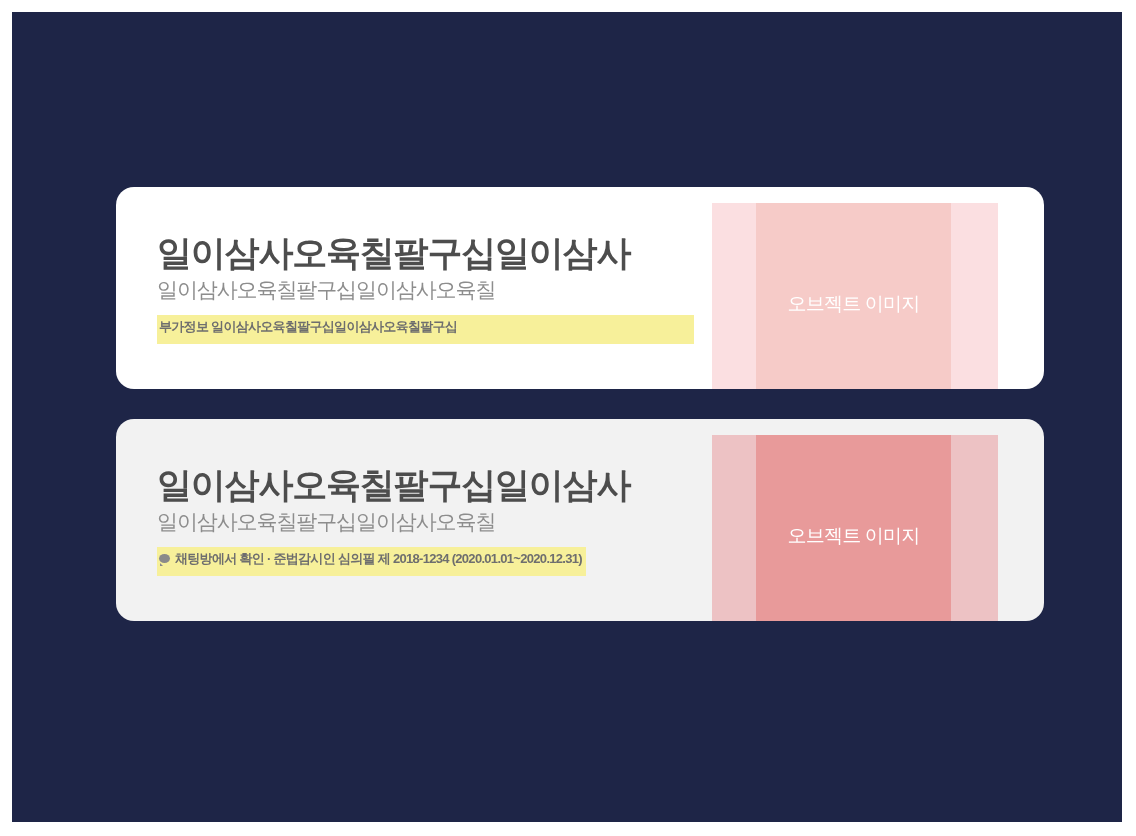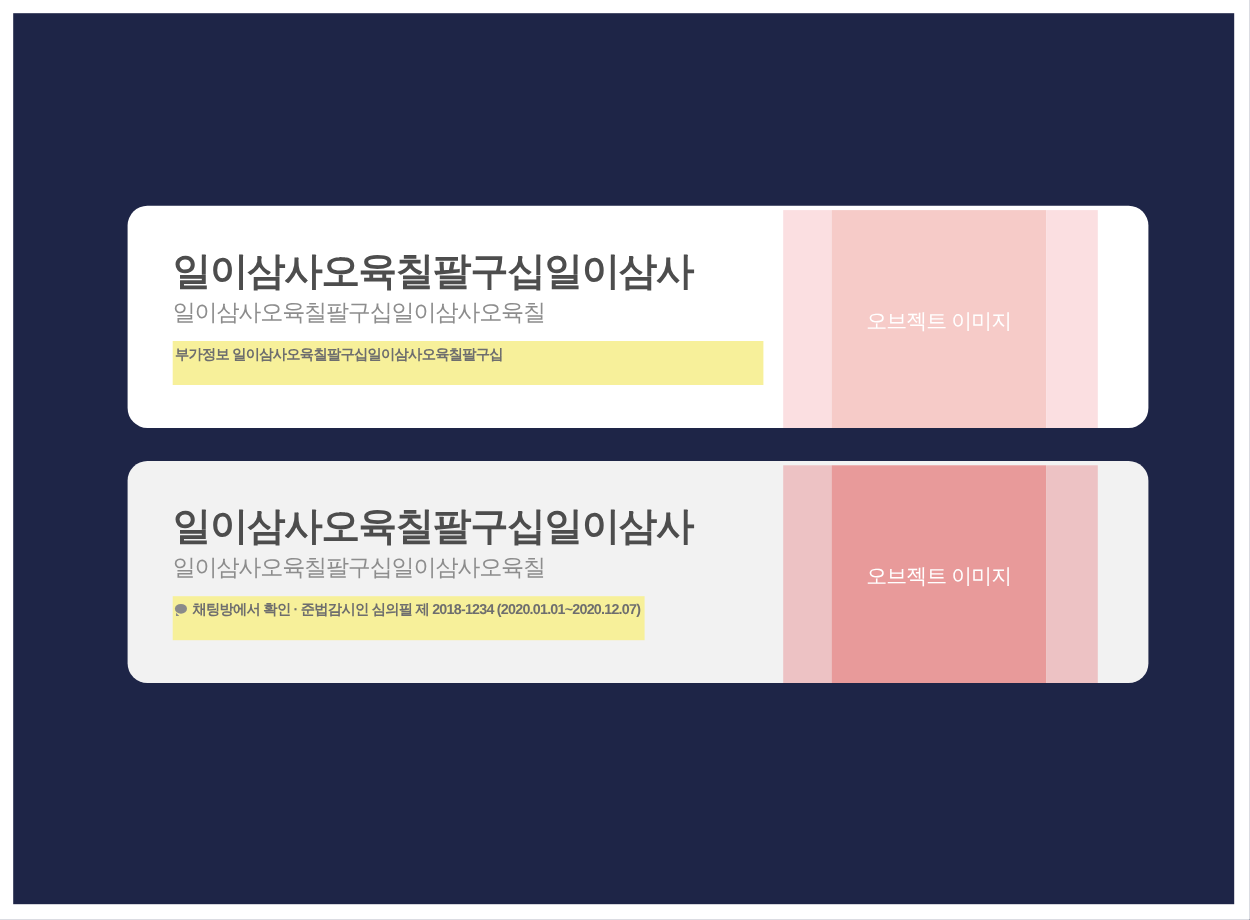--- a/index.html
+++ b/index.html
@@ -73,21 +73,21 @@
   }
   .card-detail {
     display: inline-flex;
     align-items: center;
     background: #f7f09a;
     color: #6e6e6e;
     font-size: 13px;
     font-weight: 700;
     letter-spacing: -0.7px;
     line-height: 1;
-    padding: 5px 4px 22px 2px;
+    padding: 5px 4px 11px 2px;
     white-space: nowrap;
   }
   
   #card-1 .card-detail { width: 537px; box-sizing: border-box; }
   #card-2 .card-detail { font-weight: 700; }
 
   .bubble-icon {
     display: inline-block;
     width: 11px;
     height: 9px;
@@ -104,21 +104,21 @@
     bottom: -2.5px;
     width: 0; height: 0;
     border-left: 3px solid #8a8a8a;
     border-top: 3px solid transparent;
     border-bottom: 0 solid transparent;
   }
 
   
   .object-area {
     position: absolute;
-    top: 4px;
+    top: 16px;
     right: 0;
     height: 100%;
     width: 332px;   
     z-index: 1;
   }
   .band {
     position: absolute;
     top: 0;
     height: 100%;
   }
@@ -182,20 +182,20 @@
       <div class="band band-c"></div>
       <div class="object-label">오브젝트 이미지</div>
     </div>
 
     <div class="text-col">
       <div class="card-title">일이삼사오육칠팔구십일이삼사</div>
       <div class="card-subtitle">일이삼사오육칠팔구십일이삼사오육칠</div>
       <div class="card-detail-row">
         <div class="card-detail">
           <span class="bubble-icon"></span>
-          <span>채팅방에서 확인 · 준법감시인 심의필 제 2018-1234 (2020.01.01~2020.12.07)</span>
+          <span>채팅방에서 확인 · 준법감시인 심의필 제 2018-1234 (2020.01.01~2020.12.31)</span>
         </div>
       </div>
     </div>
 
   </div>
 
 </div>
 
 </body></html>

